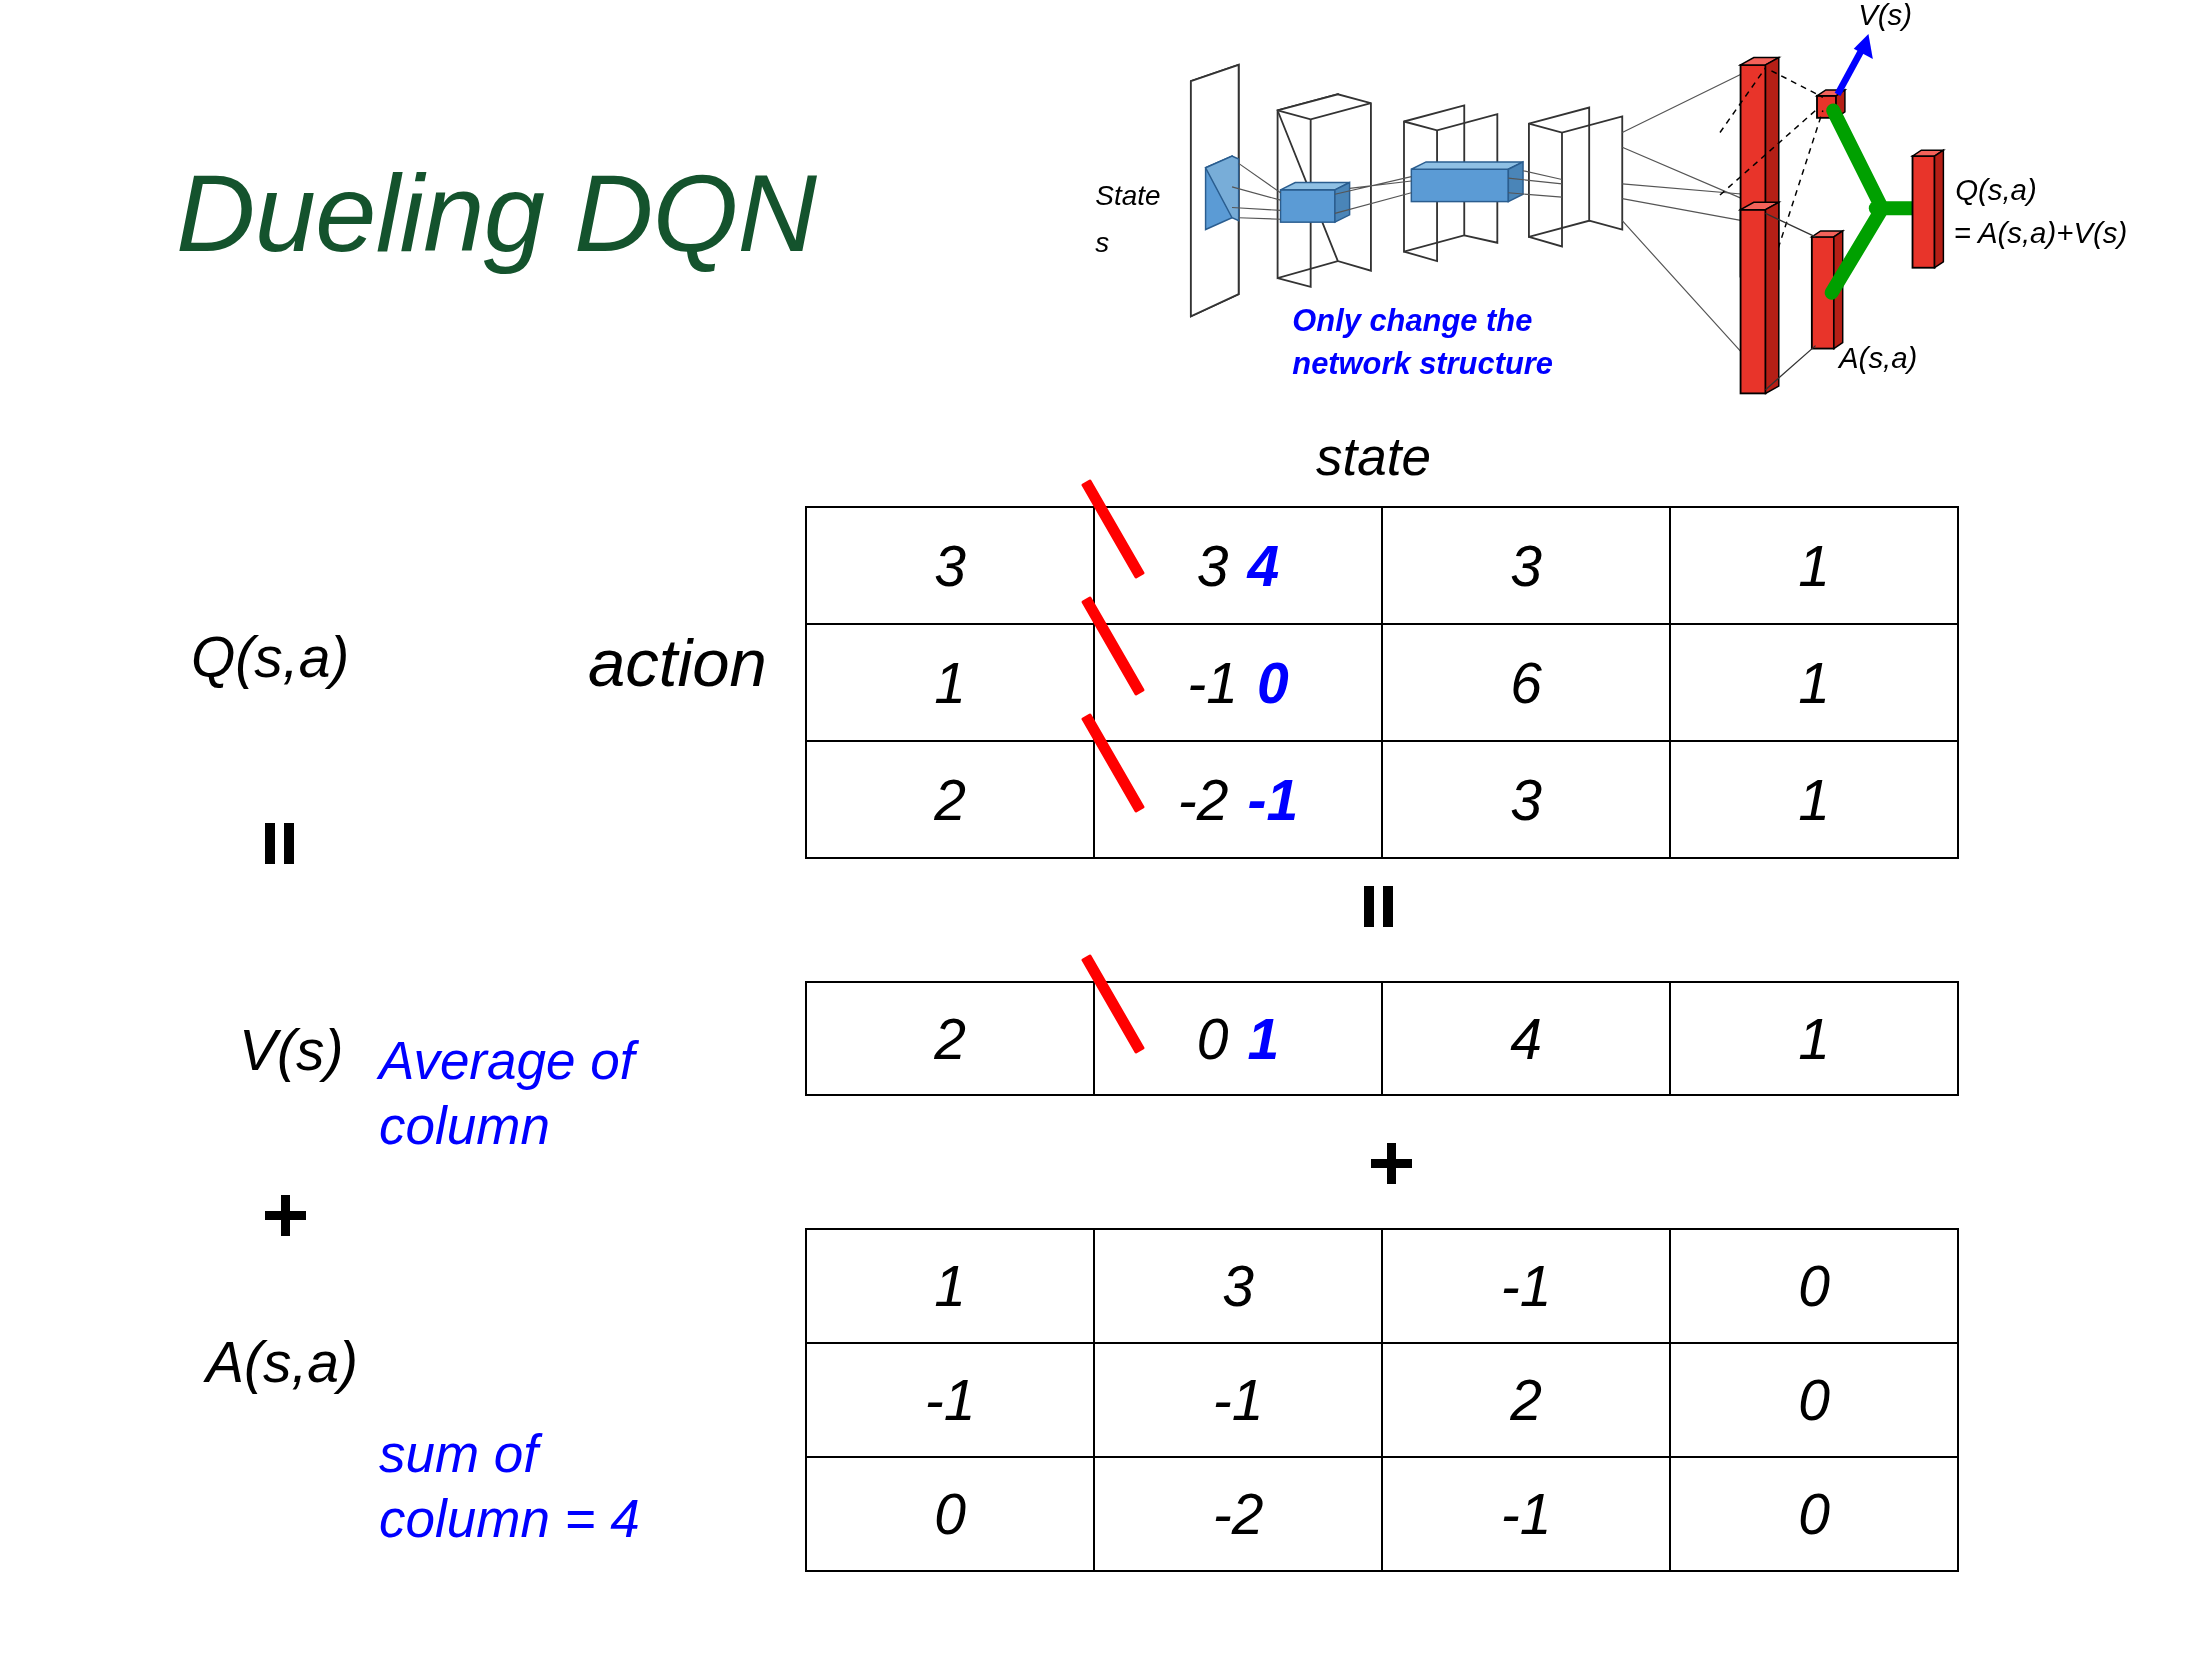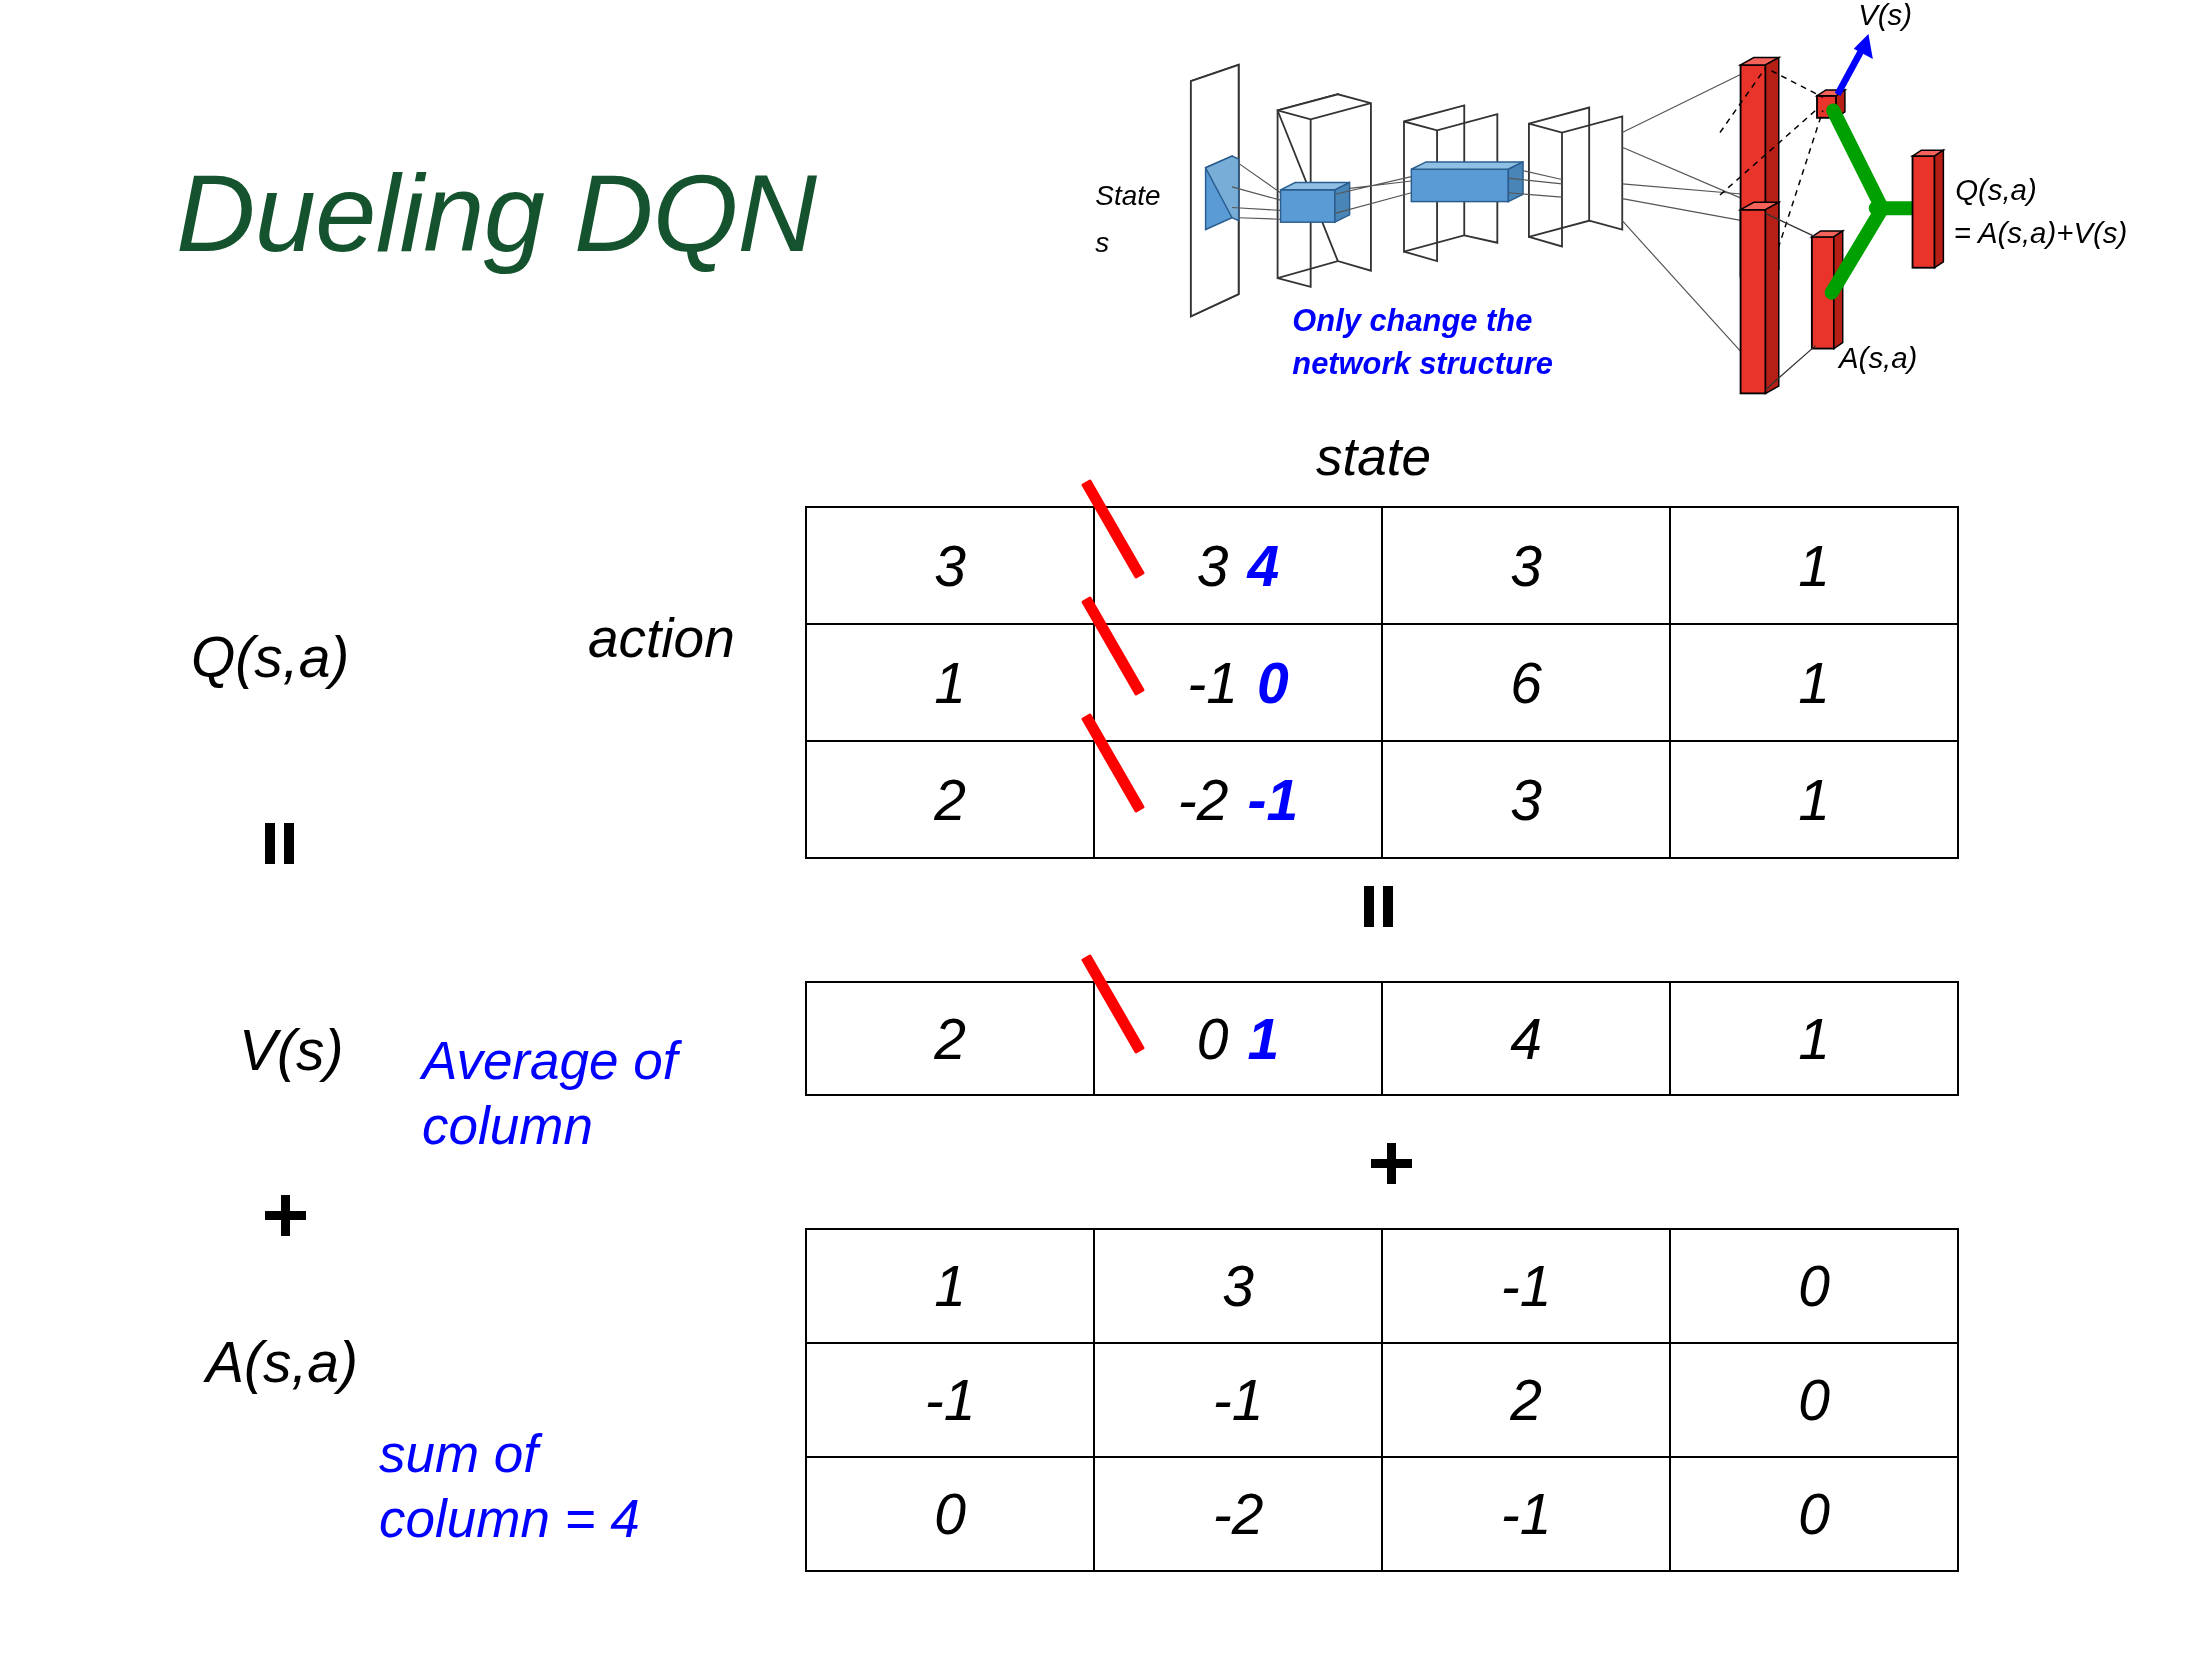--- a/index.html
+++ b/index.html
@@ -17,41 +17,41 @@
   #net-diagram svg{display:block;}
 
   
   #state-label{left:1316px;top:430px;font-size:53px;line-height:1;}
 
   
   .lbl{font-size:57px;line-height:1;white-space:nowrap;}
   #label-q{left:191px;top:629px;}
   #label-v{left:239px;top:1022px;}
   #label-a{left:206px;top:1334px;}
-  #label-action{left:588px;top:611px;font-size:55px;}
+  #label-action{left:588px;top:629px;font-size:67px;}
 
   
   .eq-rot{width:34px;height:41px;}
   .eq-rot i{position:absolute;top:0;width:9.6px;height:41px;background:#000;display:block;}
   .eq-rot i:nth-child(1){left:0px;}
   .eq-rot i:nth-child(2){left:19px;}
 
   #eq-left{left:265px;top:823px;}
   #eq-mid{left:1364px;top:886px;}
 
   .plus-glyph{width:41px;height:41px;}
   .plus-glyph i{position:absolute;background:#000;display:block;}
   .plus-glyph i:nth-child(1){left:0;top:16px;width:41px;height:8.8px;}
   .plus-glyph i:nth-child(2){left:16px;top:0;width:8.8px;height:41px;}
   #plus-left{left:265px;top:1195px;}
   #plus-mid{left:1371px;top:1143px;}
 
   
   .note{color:#0000ff;font-size:53px;line-height:1.22;white-space:pre;}
-  #note-avg{left:379px;top:1029px;margin-left:43px;}
+  #note-avg{left:379px;top:1029px;}
   #note-sum{left:379px;top:1422px;}
 
   
   .tbl{border-collapse:collapse;table-layout:fixed;}
   .tbl td{border:2.2px solid #000;width:286px;text-align:center;
           font-size:57px;color:#000;position:relative;padding:0;}
   #table-q{left:805px;top:506px;}
   #table-q td{height:115px;}
   #table-v{left:805px;top:981px;}
   #table-v td{height:111px;}

